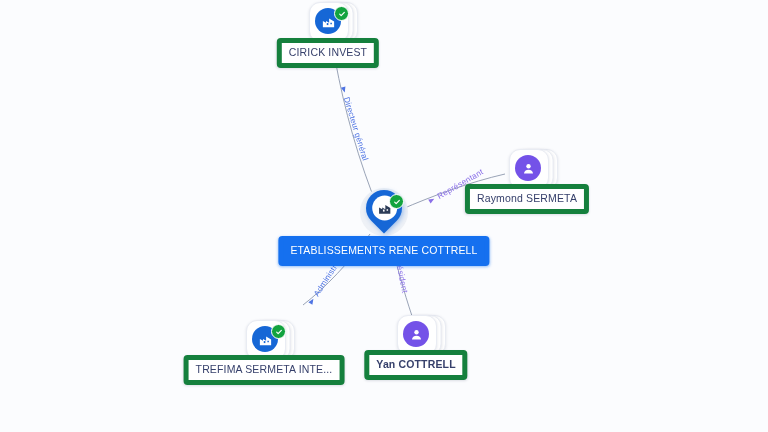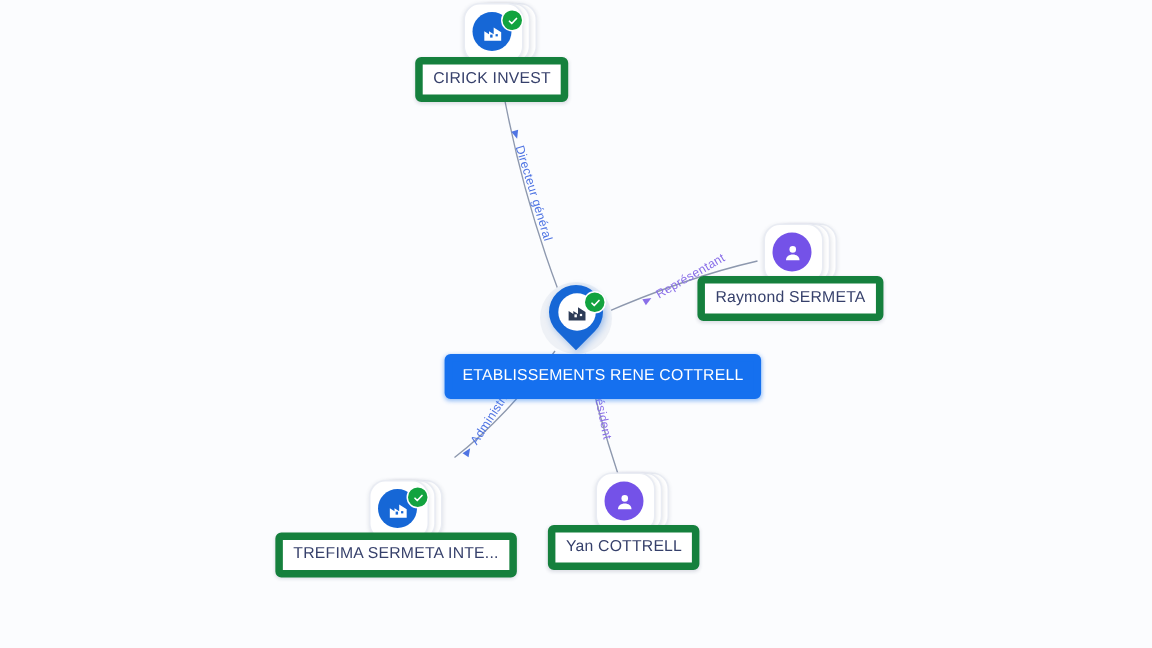--- a/index.html
+++ b/index.html
@@ -205,21 +205,21 @@
               </svg>
             </div>
           </div>
         </div>
         <div class="badge" style="left: 5px; top: -18px;">
           <svg width="8" height="8" viewBox="0 0 24 24">
             <path d="M5 12.5l4.5 4.5L19 7" stroke="#ffffff" stroke-width="3.4" fill="none" stroke-linecap="round" stroke-linejoin="round"></path>
           </svg>
         </div>
       </div>
-      <div class="label selected" style="left: 384px; top: 236px; margin-left: 18px;">ETABLISSEMENTS RENE COTTRELL</div>
+      <div class="label selected" style="left: 384px; top: 236px;">ETABLISSEMENTS RENE COTTRELL</div>
       <div class="node" style="left: 528px; top: 168px;">
         <div class="node-stack">
           <div class="card c3"></div>
           <div class="card c2"></div>
           <div class="card c1"></div>
           <div class="disc person">
             <svg width="15" height="15" viewBox="0 0 24 24">
               <circle cx="12" cy="8.4" r="3.5" fill="#ffffff"></circle>
               <path d="M4.8 20c0-4 3.3-6.2 7.2-6.2s7.2 2.2 7.2 6.2z" fill="#ffffff"></path>
             </svg>
@@ -253,16 +253,16 @@
           <div class="card c2"></div>
           <div class="card c1"></div>
           <div class="disc person">
             <svg width="15" height="15" viewBox="0 0 24 24">
               <circle cx="12" cy="8.4" r="3.5" fill="#ffffff"></circle>
               <path d="M4.8 20c0-4 3.3-6.2 7.2-6.2s7.2 2.2 7.2 6.2z" fill="#ffffff"></path>
             </svg>
           </div>
         </div>
       </div>
-      <div class="label" style="left: 416px; top: 350px;">Yan COTTRELL</div>
+      <div class="label" style="left: 416px; top: 350px; font-weight: bold;">Yan COTTRELL</div>
     </div>
 
 </div>
 
 </body></html>

